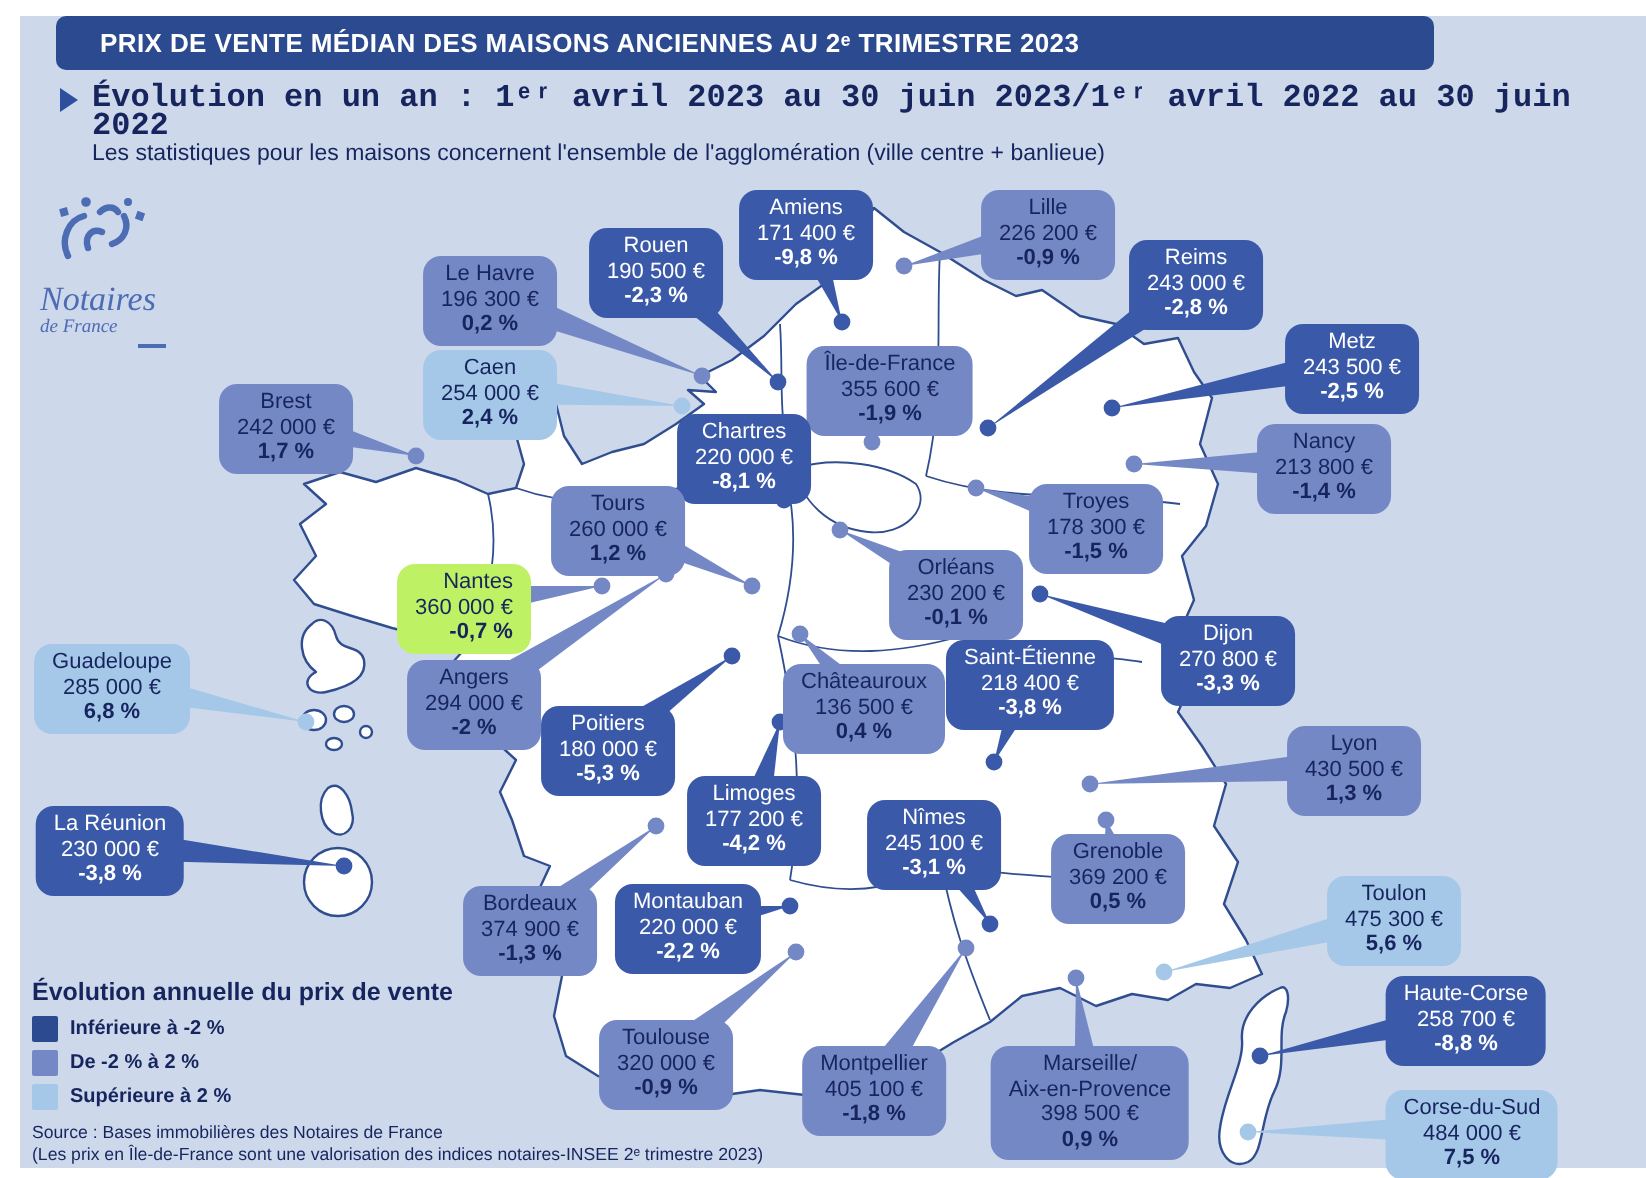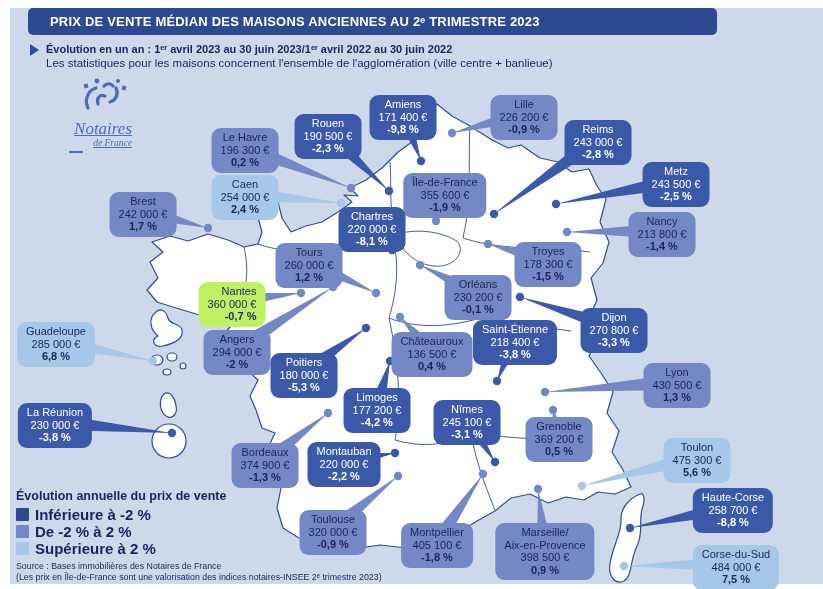--- a/index.html
+++ b/index.html
@@ -8,39 +8,39 @@
   .canvas{position:absolute;left:10px;top:8px;right:0;bottom:5px;background:#cdd8eb;}
   #map{position:absolute;left:0;top:0;width:823px;height:589px;pointer-events:none;}
 
   .header-bar{position:absolute;left:28px;top:8px;width:689px;height:27px;border-radius:5px;
         background:#2b4a8f;color:#ffffff;font-weight:bold;font-size:13px;line-height:27px;
         padding-left:22px;box-sizing:border-box;letter-spacing:.2px;white-space:nowrap;}
 
   .subtitle{position:absolute;left:30px;top:42px;display:flex;gap:7px;color:#17255e;}
   .tri{width:0;height:0;margin-top:2px;border-top:6px solid transparent;border-bottom:6px solid transparent;
         border-left:9px solid #2d4f9e;}
-  .sub1{font-weight:bold;font-size:11px;line-height:14px;}
+  .sub1{font-weight:bold;font-size:16px;line-height:14px;font-family:Liberation Mono, monospace;}
   .sub2{font-size:11.5px;line-height:14px;}
 
-  .logo{position:absolute;left:20px;top:74px;width:112px;text-align:right;color:#4c6cb3;text-decoration:underline;}
+  .logo{position:absolute;left:20px;top:94px;width:112px;text-align:left;color:#4c6cb3;}
   .logo-name{font-family:"Liberation Serif",serif;font-style:italic;font-size:17px;line-height:18px;}
   .logo-sub{font-family:"Liberation Serif",serif;font-style:italic;font-size:9.5px;line-height:10px;}
   .logo-dash{width:14px;height:2px;background:#4c6cb3;margin:3px auto 0;}
 
   .city-box{position:absolute;transform:translateX(-50%);border-radius:9px;padding:3px 9px 4px;
         text-align:center;font-size:11px;line-height:12.5px;white-space:nowrap;}
   .city-name{font-weight:400;}
   .city-price{font-weight:400;}
   .city-pct{font-weight:700;}
 
   .legend{position:absolute;left:16px;top:489px;color:#17255e;}
   .legend-title{font-weight:bold;font-size:12.5px;margin-bottom:3px;}
   .legend-row{display:flex;align-items:center;gap:6px;height:17px;}
   .legend-swatch{width:13px;height:13px;border-radius:1px;flex:0 0 13px;}
-  .legend-label{font-weight:bold;font-size:15px;}
+  .legend-label{font-weight:bold;font-size:10px;}
   .source1,.source2{font-size:8.8px;line-height:11px;}
   .source1{margin-top:4px;}
 </style>
 </head>
 <body>
 
 <div class="page">
   <div class="canvas" style="background: rgb(205, 216, 235);"></div>
 
   <svg id="map" viewBox="0 0 823 589">

